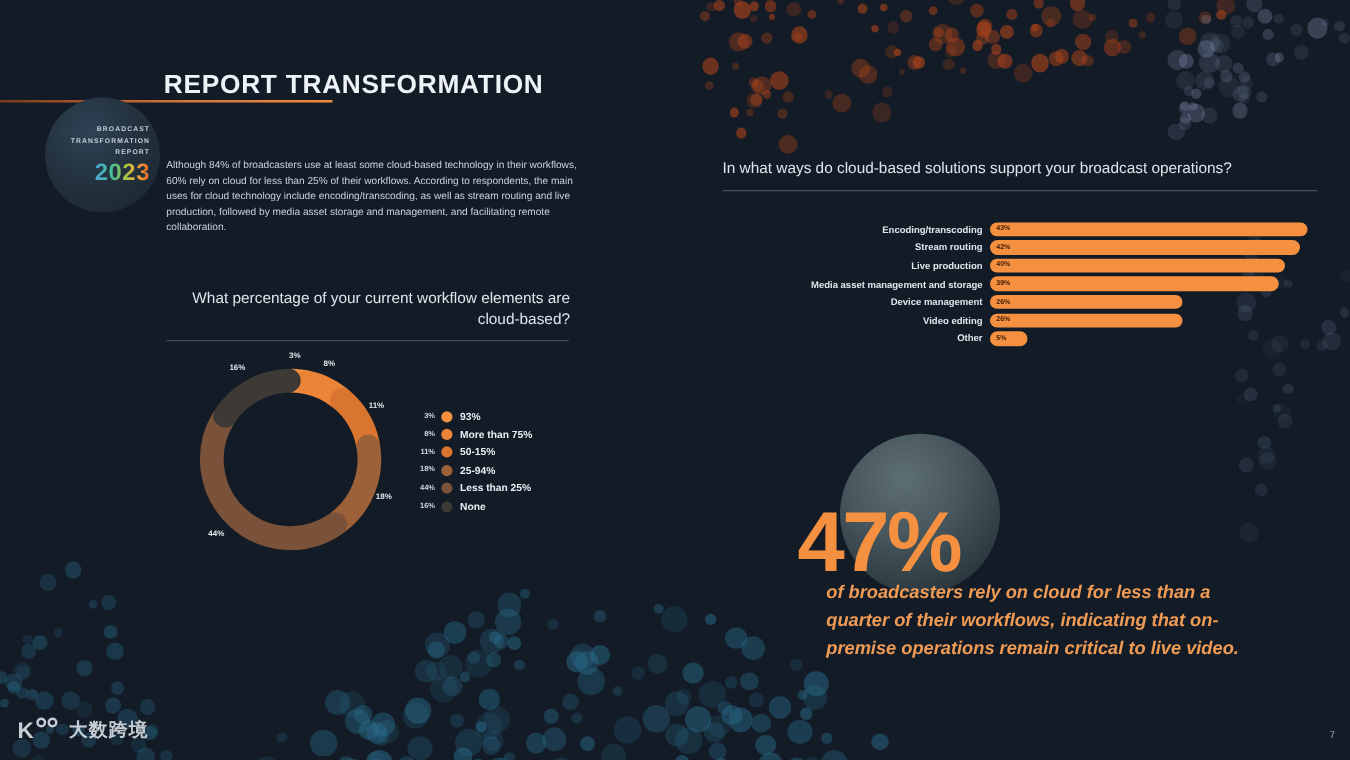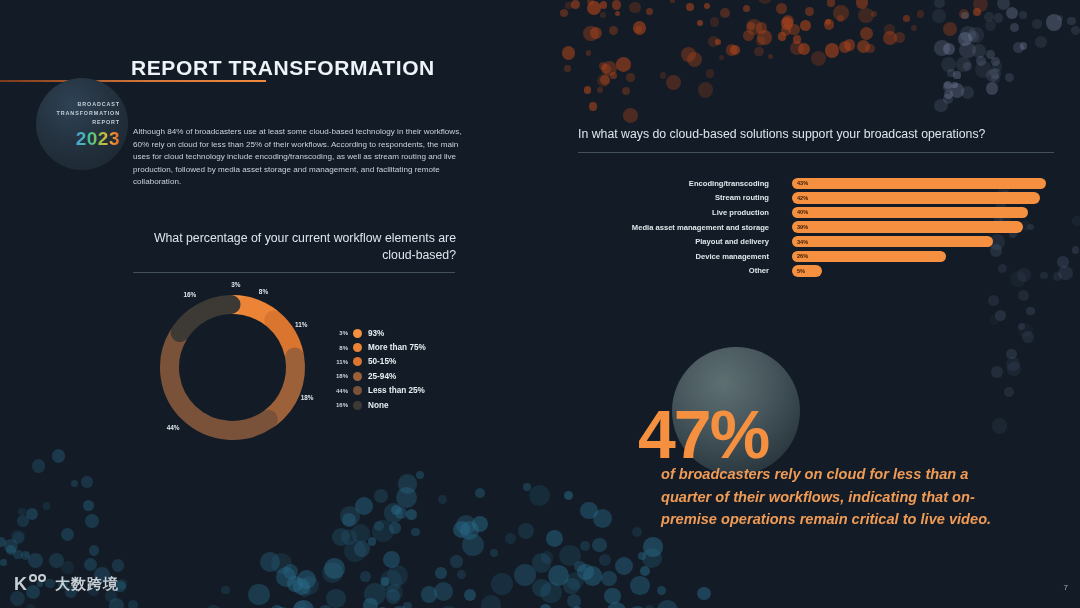--- a/index.html
+++ b/index.html
@@ -82,21 +82,21 @@
     position:absolute; left:578px; top:127px;
     font-size:12.3px; color:#dde5ec;
   }
   #bar-divider {
     position:absolute; left:578px; top:152px; width:476px; height:1px;
     background:#41505c;
   }
   #bar-chart { position:absolute; left:578px; top:176px; width:480px; }
   .bar-row { display:flex; align-items:center; height:14.6px; }
   .bar-label {
-    width:214px; text-align:right; padding-right:23px; flex:none;
+    width:214px; text-align:right; padding-right:6px; flex:none;
     font-size:7.6px; font-weight:700; color:#dfe6ec; white-space:nowrap;
   }
   .bar-track { position:relative; flex:1; height:14.6px; }
   .bar-fill {
     position:absolute; left:0; top:1.6px; height:11.4px; border-radius:6px;
     background:#f4903f;
     display:flex; align-items:center;
   }
   .bar-value {
     font-size:5.6px; font-weight:800; color:#3c1a06; padding-left:5px; white-space:nowrap;
@@ -584,29 +584,29 @@
     </div>
     <div class="bar-row">
       <div class="bar-label">Media asset management and storage</div>
       <div class="bar-track">
         <div class="bar-fill" style="width: 86.6667%; background: rgb(244, 144, 63);">
           <span class="bar-value">39%</span>
         </div>
       </div>
     </div>
     <div class="bar-row">
-      <div class="bar-label">Playout and delivery</div>
+      <div class="bar-label">Device management</div>
       <div class="bar-track">
-        <div class="bar-fill" style="width: 75.5556%; background: rgb(244, 144, 63);">
-          <span class="bar-value">34%</span>
+        <div class="bar-fill" style="width: 57.7778%; background: rgb(244, 144, 63);">
+          <span class="bar-value">26%</span>
         </div>
       </div>
     </div>
     <div class="bar-row">
-      <div class="bar-label">Device management</div>
+      <div class="bar-label">Video editing</div>
       <div class="bar-track">
         <div class="bar-fill" style="width: 57.7778%; background: rgb(244, 144, 63);">
           <span class="bar-value">26%</span>
         </div>
       </div>
     </div>
     <div class="bar-row">
       <div class="bar-label">Other</div>
       <div class="bar-track">
         <div class="bar-fill" style="width: 11.1111%; background: rgb(244, 144, 63);">

